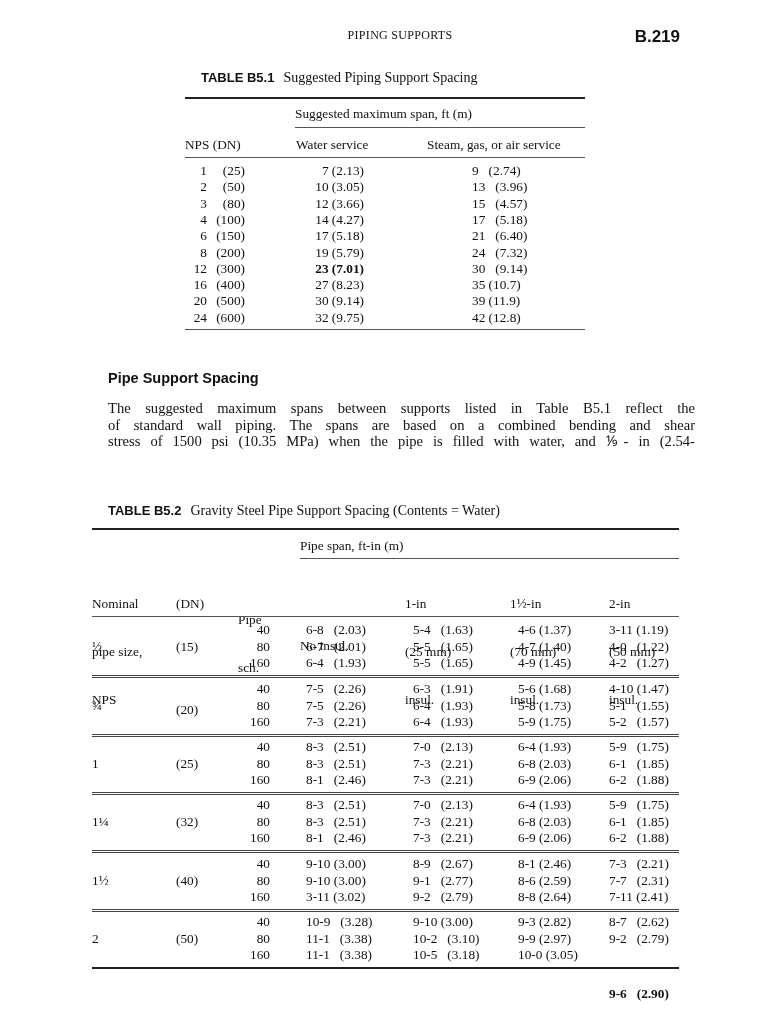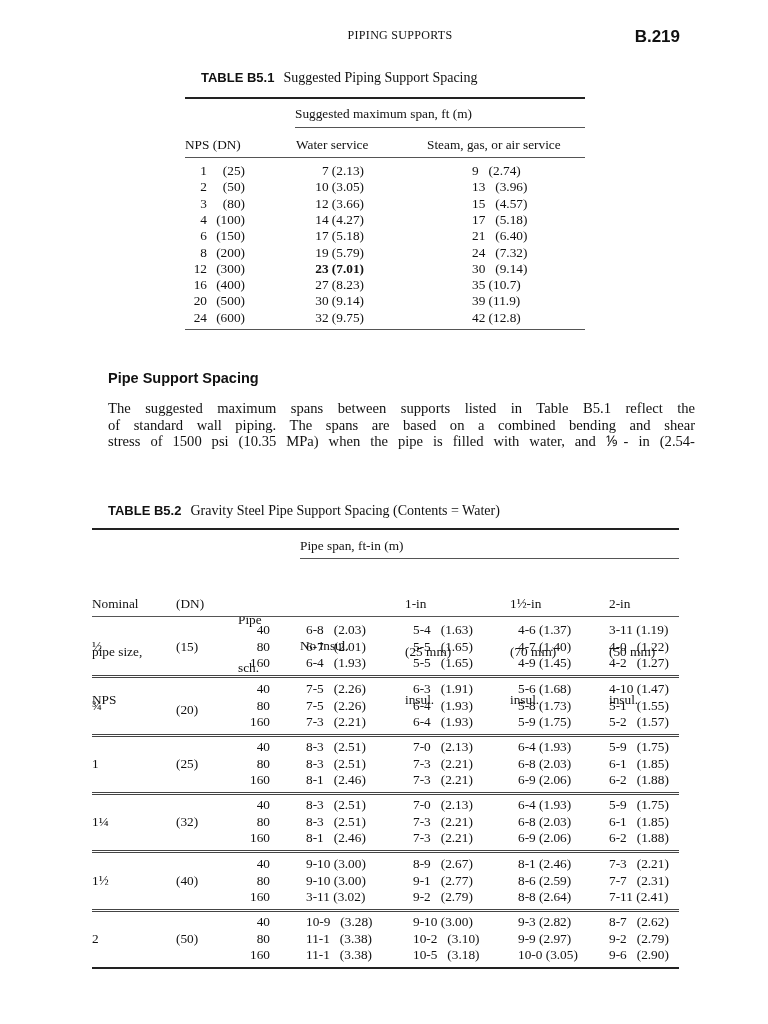--- a/index.html
+++ b/index.html
@@ -223,15 +223,15 @@
     <div class="cell" style="top:914px; left:609px;">8-7   (2.62)</div>
     <div class="cell r" style="top:930.5px; left:236px; width:34px;">80</div>
     <div class="cell" style="top:930.5px; left:306px;">11-1   (3.38)</div>
     <div class="cell" style="top:930.5px; left:413px;">10-2   (3.10)</div>
     <div class="cell" style="top:930.5px; left:518px;">9-9 (2.97)</div>
     <div class="cell" style="top:930.5px; left:609px;">9-2   (2.79)</div>
     <div class="cell r" style="top:947px; left:236px; width:34px;">160</div>
     <div class="cell" style="top:947px; left:306px;">11-1   (3.38)</div>
     <div class="cell" style="top:947px; left:413px;">10-5   (3.18)</div>
     <div class="cell" style="top:947px; left:518px;">10-0 (3.05)</div>
-    <div class="cell" style="top:947px; left:609px;">9-6   (2.90)</div>
+    <div class="cell" style="top:986px; left:609px;font-weight:bold;">9-6   (2.90)</div>
     <div class="rule thick" style="top:967px; left:92px; width:587px;"></div>
   </div>
 
 </body></html>

